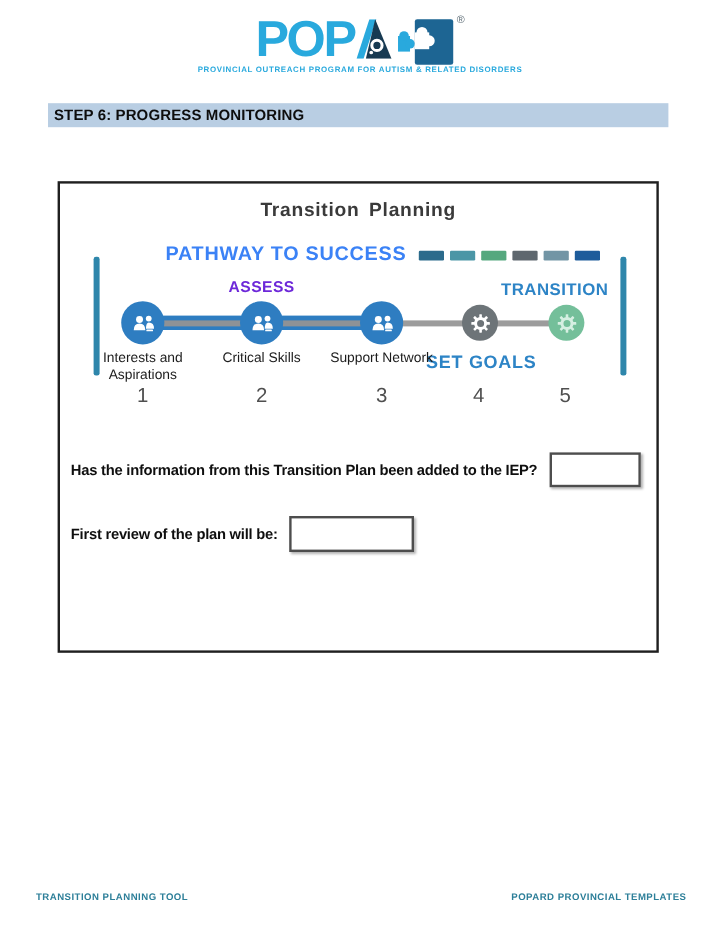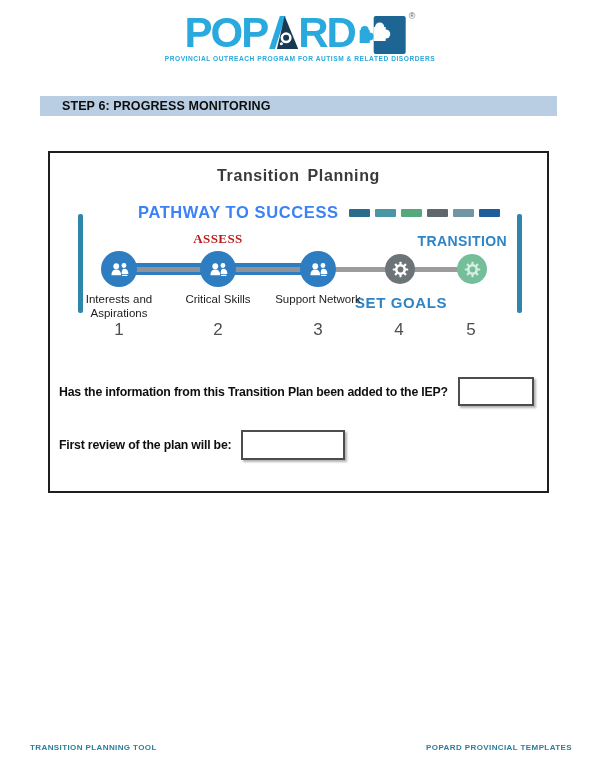--- a/index.html
+++ b/index.html
@@ -8,25 +8,25 @@
   
   .logo { position:absolute; top:12px; left:50%; transform:translateX(-50%); display:flex; flex-direction:column; align-items:center; }
   .brand-row { display:flex; align-items:center; line-height:1; }
   .brand-text { font-size:42px; font-weight:bold; letter-spacing:-2px; }
   .logo-a { margin:0 0px 2px 1px; }
   .logo-puzzle { margin-left:4px; margin-bottom:-4px; }
   .reg { font-size:9px; color:#5a6a74; align-self:flex-start; margin-left:2px; }
   .tagline { font-size:6.6px; font-weight:bold; letter-spacing:0.55px; margin-top:1px; white-space:nowrap; }
 
   
-  .step-bar { position:absolute; left:40px; top:96px; width:517px; height:20px; display:flex; align-items:center; padding-left:22px; }
+  .step-bar { position:absolute; left:40px; top:86px; width:517px; height:20px; display:flex; align-items:center; padding-left:5px; }
   .step-bar span { font-size:12.5px; font-weight:bold; color:#0d0d0d; letter-spacing:0.1px; }
 
   
-  .main-box { position:absolute; left:48px; top:151px; width:501px; height:342px; border:2px solid #1f1f1f; background:#fff; }
+  .main-box { position:absolute; left:48px; top:151px; width:501px; height:393px; border:2px solid #1f1f1f; background:#fff; }
   .diagram-title { position:absolute; top:14px; left:0; width:100%; text-align:center; font-size:16px; font-weight:bold; color:#3a3a3a; letter-spacing:0.6px; word-spacing:3px; }
 
   .pathway-row { position:absolute; left:88px; top:50px; display:flex; align-items:center; gap:10px; }
   .pathway-title { font-size:16.5px; font-weight:bold; letter-spacing:0.6px; white-space:nowrap; }
   .dash-row { display:flex; gap:5px; align-items:center; }
   .dash { width:21px; height:8px; border-radius:1px; }
 
   .vbar { position:absolute; width:5px; height:99px; top:61px; border-radius:2px; }
   .vbar-left { left:28px; }
   .vbar-right { left:467px; }
@@ -71,21 +71,20 @@
 
 <header class="logo">
   <div class="brand-row">
     <span class="brand-text" style="color: rgb(41, 169, 221);">POP</span>
     <svg class="logo-a" width="30" height="33" viewBox="0 0 30 34">
       <polygon points="0,34 11,0 17,0 6,34" fill="#29a9dd"></polygon>
       <polygon points="16,0 30,34 8,34" fill="#173a52"></polygon>
       <circle cx="17.5" cy="22.5" r="4.4" fill="none" stroke="#fff" stroke-width="2.6"></circle>
       <circle cx="12.6" cy="28.6" r="1.6" fill="#fff"></circle>
     </svg>
-    <span class="brand-text" style="color: rgb(41, 169, 221);">RD</span>
     <svg class="logo-puzzle" width="48" height="42" viewBox="0 0 48 42">
       <rect x="1" y="16" width="10" height="13" fill="#29a9dd"></rect>
       <circle cx="11" cy="22.5" r="4" fill="#29a9dd"></circle>
       <circle cx="6" cy="16" r="4" fill="#29a9dd"></circle>
       <rect x="15" y="2" width="32" height="38" rx="2" fill="#1d6593"></rect>
       <rect x="15" y="13" width="12" height="14" fill="#fff"></rect>
       <circle cx="27" cy="20" r="4.6" fill="#fff"></circle>
       <circle cx="21" cy="13" r="4.6" fill="#fff"></circle>
     </svg>
     <span class="reg">®</span>
@@ -109,21 +108,21 @@
       <span class="dash" style="background-color: rgb(85, 168, 126);"></span>
       <span class="dash" style="background-color: rgb(94, 103, 110);"></span>
       <span class="dash" style="background-color: rgb(114, 149, 165);"></span>
       <span class="dash" style="background-color: rgb(30, 92, 155);"></span>
     </span>
   </div>
 
   <div class="vbar vbar-left" style="background-color: rgb(46, 134, 171);"></div>
   <div class="vbar vbar-right" style="background-color: rgb(46, 134, 171);"></div>
 
-  <div class="stage-label assess" style="color: #b91c1c; font-family: Liberation Serif, serif;">ASSESS</div>
+  <div class="stage-label assess" style="color: #6d28d9;">ASSESS</div>
   <div class="stage-label implement" style="color: rgb(45, 132, 198);">TRANSITION</div>
   <div class="stage-label set-goals" style="color: rgb(45, 132, 198);">SET GOALS</div>
 
   <div class="track-blue" style="background-color: rgb(46, 125, 193);"></div>
   <div class="track-stripe" style="background-color: rgb(143, 146, 150);"></div>
   <div class="track-gray" style="background-color: rgb(156, 156, 156);"></div>
 
   <div class="node node-big n1" style="background-color: rgb(46, 125, 193);">
     <svg width="21" height="15" viewBox="0 0 26 18">
       <g fill="#fff">

